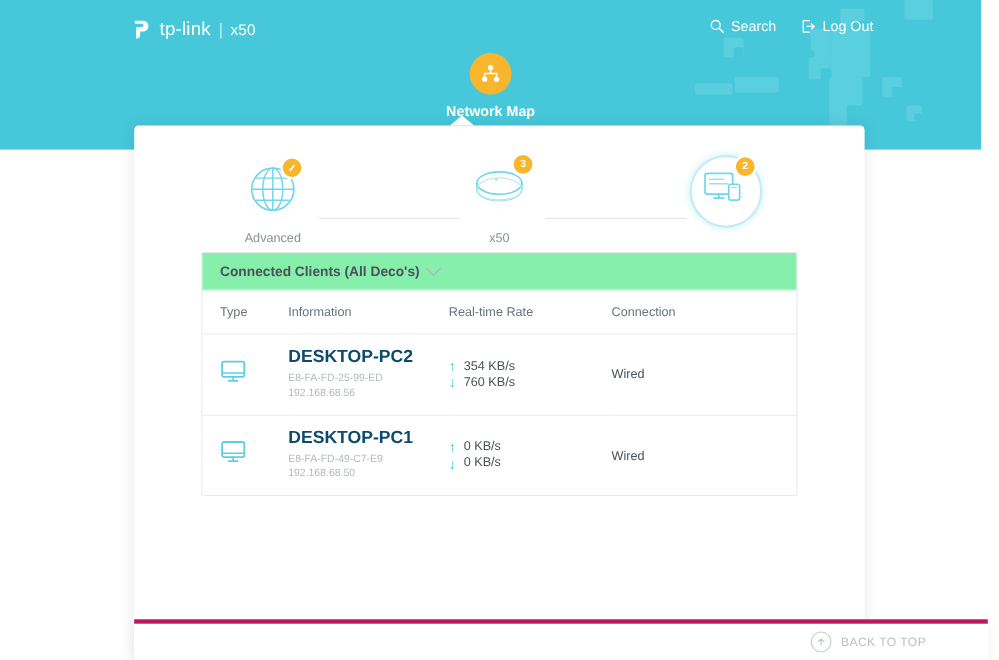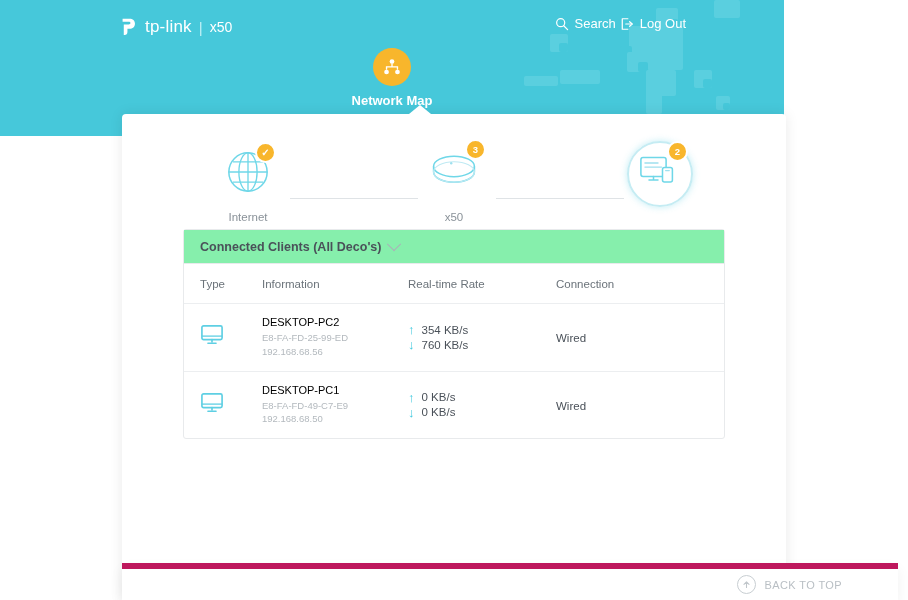--- a/index.html
+++ b/index.html
@@ -18,21 +18,21 @@
   #app {
     position: relative;
     width: 908px;
     height: 600px;
   }
 
   
   .header {
     position: absolute;
     top: 0; left: 0;
-    width: 784px;
+    width: 892px;
     height: 136px;
     background: #46c8da;
     overflow: hidden;
   }
   .header-blocks {
     position: absolute;
     top: 0; right: 0;
     width: 260px;
     height: 136px;
     opacity: 0.5;
@@ -70,21 +70,21 @@
     color: #ffffff;
     font-size: 14px;
   }
 
   .header-actions {
     position: absolute;
     right: 98px;
     top: 16px;
     display: flex;
     align-items: center;
-    gap: 4px;
+    gap: 22px;
   }
   .hdr-action {
     display: flex;
     align-items: center;
     gap: 6px;
     color: #ffffff;
     font-size: 13px;
     cursor: pointer;
   }
   .hdr-action svg { display: block; }
@@ -256,23 +256,24 @@
     vertical-align: middle;
   }
   table.clients tr:last-child td { border-bottom: none; }
 
   .col-type { width: 62px; padding-left: 16px !important; }
   .col-info { width: 146px; margin-left: 24px; }
   .col-rate { width: 148px; }
   .col-conn { width: auto; }
 
   .dev-name {
-    font-size: 11px;
-    color: #000000;
+    font-size: 16px;
+    color: #0c4a6e;
     margin-bottom: 3px;
+    font-weight: bold;
   }
   .dev-meta {
     font-size: 9.5px;
     color: #b3b9be;
     line-height: 1.45;
   }
   .rate-row {
     display: flex;
     align-items: center;
     gap: 7px;
@@ -291,21 +292,21 @@
   }
 
   
   .footer {
     position: absolute;
     left: 122px;
     top: 563px;
     width: 776px;
     height: 37px;
     background: #ffffff;
-    border-top: 6px solid #be185d;
+    border-top: 4px solid #be185d;
     display: flex;
     align-items: center;
     justify-content: flex-end;
     padding-right: 56px;
     box-sizing: border-box;
     box-shadow: 0 6px 14px rgba(0,0,0,0.06);
   }
   .back-top {
     display: flex;
     align-items: center;
@@ -404,21 +405,21 @@
         <div class="node-icon-wrap">
           <svg width="46" height="46" viewBox="0 0 48 48">
             <circle cx="24" cy="24" r="20" fill="none" stroke="#6fd7e8" stroke-width="1.6"></circle>
             <ellipse cx="24" cy="24" rx="9.5" ry="20" fill="none" stroke="#6fd7e8" stroke-width="1.4"></ellipse>
             <line x1="4" y1="24" x2="44" y2="24" stroke="#6fd7e8" stroke-width="1.4"></line>
             <path d="M8.2 13.5h31.6M8.2 34.5h31.6" fill="none" stroke="#6fd7e8" stroke-width="1.4"></path>
             <line x1="24" y1="4" x2="24" y2="44" stroke="#6fd7e8" stroke-width="1.4"></line>
           </svg>
           <div class="badge" style="top:0px;right:4px;font-size:10px;">✓</div>
         </div>
-        <div class="node-label">Internet</div>
+        <div class="node-label">Advanced</div>
       </div>
 
       <div class="node" style="left:278px;top:0;">
         <div class="node-icon-wrap">
           <svg width="52" height="42" viewBox="0 0 56 44">
             <ellipse cx="28" cy="16" rx="22" ry="11" fill="none" stroke="#6fd7e8" stroke-width="1.6"></ellipse>
             <path d="M6 16v6c0 6.1 9.8 11 22 11s22-4.9 22-11v-6" fill="none" stroke="#6fd7e8" stroke-width="1.6"></path>
             <ellipse cx="28" cy="22" rx="22" ry="11" fill="none" stroke="#bfeaf3" stroke-width="1.2"></ellipse>
             <circle cx="25" cy="12.5" r="1.3" fill="#9fe0ee"></circle>
           </svg>

